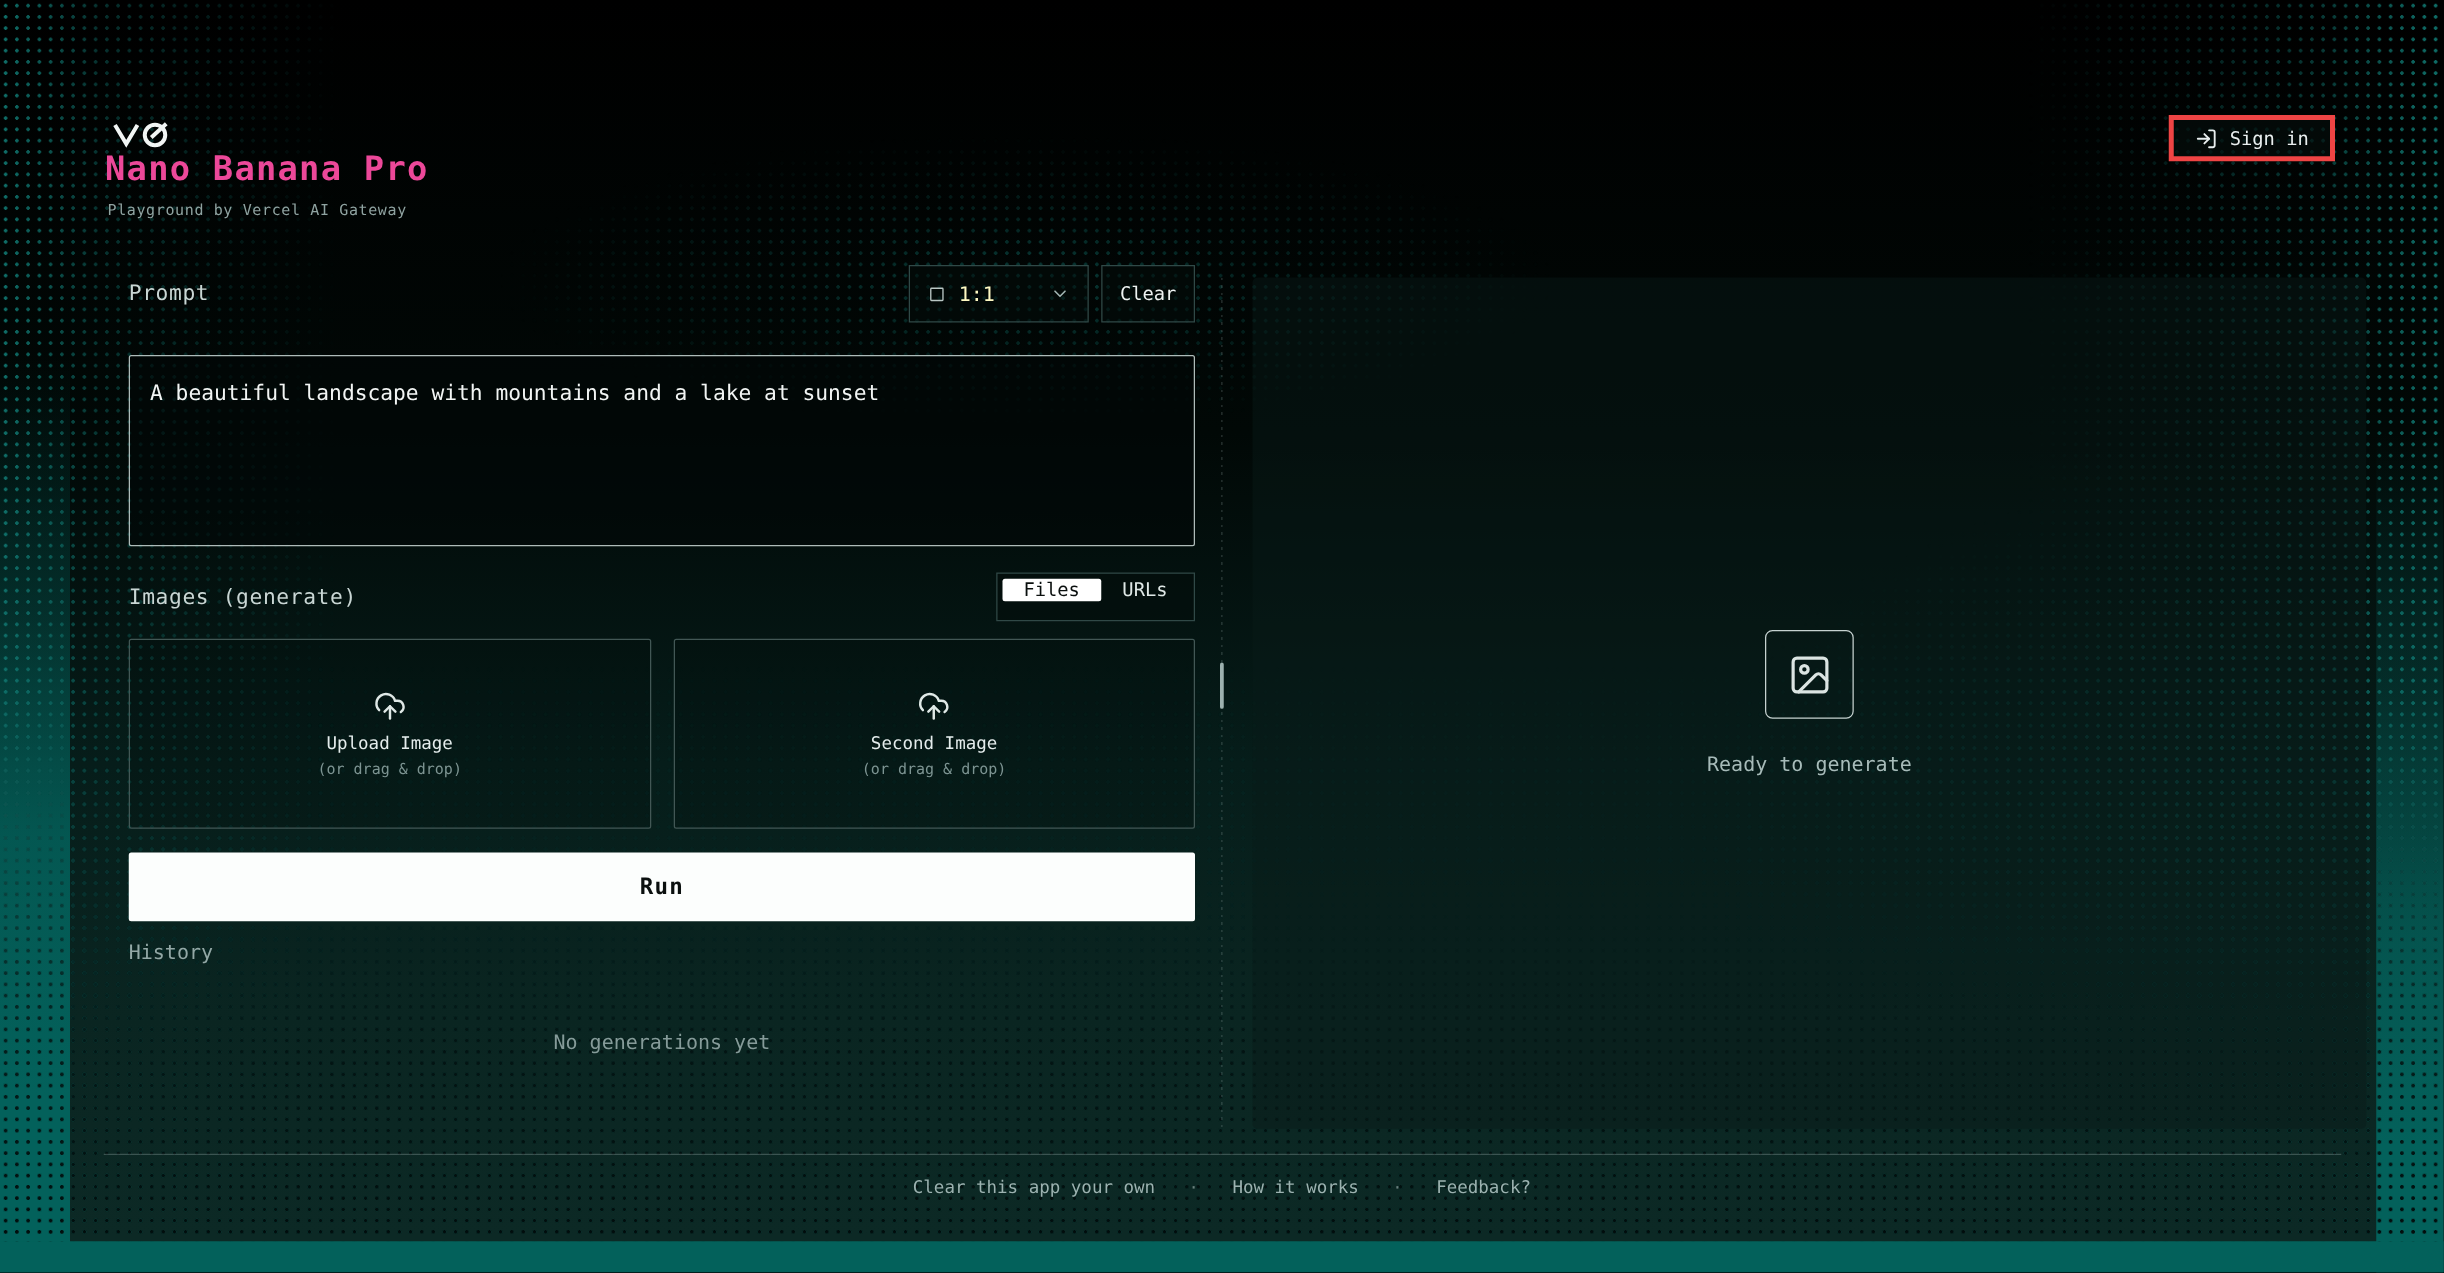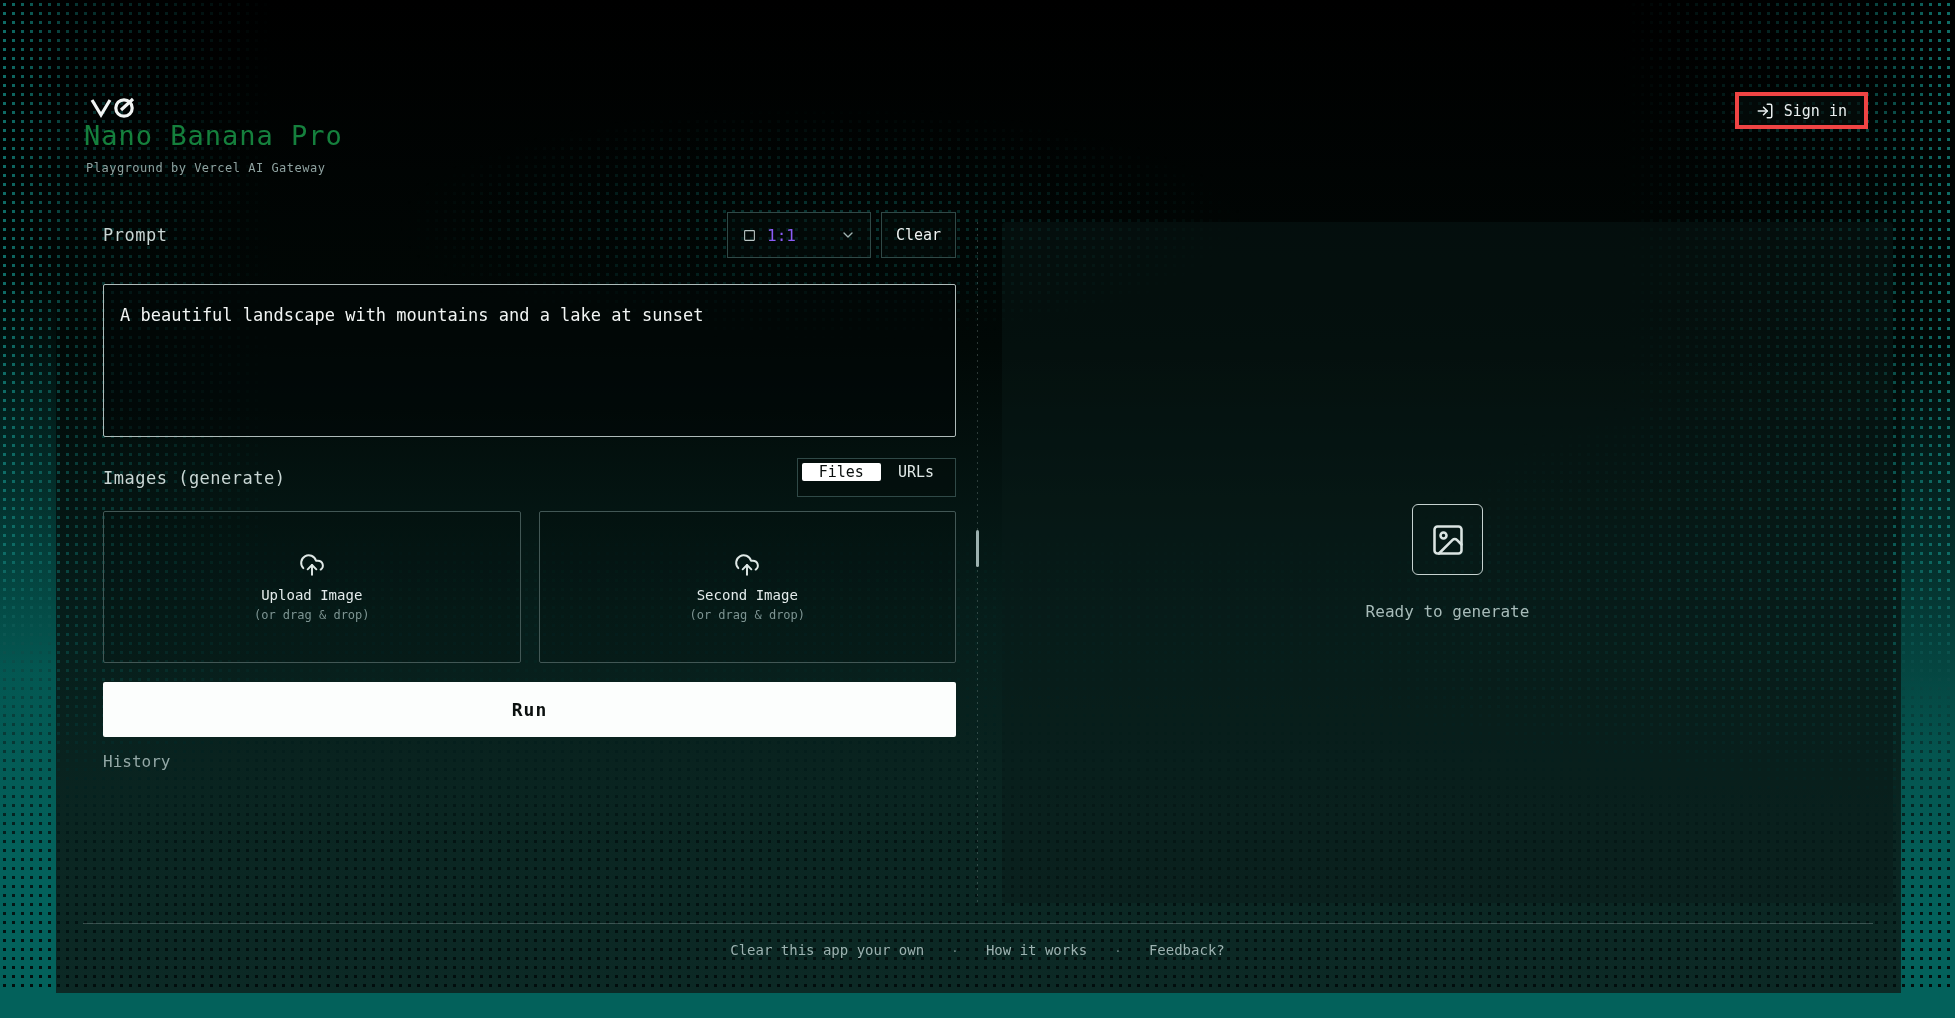--- a/index.html
+++ b/index.html
@@ -51,21 +51,21 @@
   .teal-col-right{
     left:auto;width:54px;right:0;
     background:linear-gradient(to bottom,transparent 34%,rgba(3,97,91,.3) 55%,rgba(3,97,91,.8) 74%,#03615b 90%);
   }
   .bottom-bar{top:auto;height:25px;bottom:0;background:#03615b;}
 
   
   .logo{position:absolute;left:90px;top:97px;}
   .page-title{
     position:absolute;left:84px;top:120px;
-    font-size:27px;font-weight:normal;color:#15803d;letter-spacing:1px;white-space:nowrap;
+    font-size:27px;font-weight:bold;color:#ec4899;letter-spacing:1px;white-space:nowrap;
   }
   .page-subtitle{
     position:absolute;left:86px;top:161px;
     font-size:12px;color:#8fa3a1;letter-spacing:.5px;white-space:nowrap;
   }
   .signin-btn{
     position:absolute;top:92px;right:87px;height:37px;
     display:flex;align-items:center;gap:10px;padding:0 17px;box-sizing:border-box;
     border:4px solid #ef4444;background:rgba(5,15,14,.6);color:#e8eeee;
     font-family:inherit;font-size:15px;cursor:pointer;white-space:nowrap;
@@ -76,21 +76,21 @@
   .prompt-row{
     position:absolute;left:0;top:0;width:100%;height:46px;
     display:flex;align-items:center;
   }
   .section-label{font-size:17px;color:#c9d6d4;letter-spacing:.5px;}
   .prompt-row .section-label{flex:1;}
   .aspect-btn{
     width:144px;height:46px;box-sizing:border-box;
     display:flex;align-items:center;gap:11px;padding:0 14px 0 15px;
     border:1px solid #304947;background:rgba(4,12,11,.55);
-    color:#8b5cf6;font-family:inherit;font-size:16px;cursor:pointer;
+    color:#fef9c3;font-family:inherit;font-size:16px;cursor:pointer;
   }
   .aspect-btn .chev{margin-left:auto;display:flex;}
   .clear-btn{
     width:75px;height:46px;margin-left:10px;box-sizing:border-box;
     border:1px solid #304947;background:rgba(4,12,11,.55);
     color:#eef3f2;font-family:inherit;font-size:15px;cursor:pointer;
   }
   .prompt-textarea{
     position:absolute;left:0;top:72px;width:100%;height:153px;box-sizing:border-box;
     background:rgba(2,8,7,.55);border:1px solid #aebbb9;border-radius:2px;
@@ -256,20 +256,21 @@
         </svg>
       </span>
       <span class="upload-title">Second Image</span>
       <span class="upload-hint">(or drag &amp; drop)</span>
     </div>
   </div>
 
   <button class="run-btn">Run</button>
 
   <div class="history-label">History</div>
+  <div class="history-empty">No generations yet</div>
 </div>
 
 <div class="pane-divider"></div>
 <div class="pane-handle"></div>
 
 <div class="result-panel">
   <div class="result-icon-box">
     <span>
       <svg width="36" height="36" viewBox="0 0 24 24" fill="none" stroke="#dbe4e2" stroke-width="1.7" stroke-linecap="round" stroke-linejoin="round">
         <rect x="3" y="3" width="18" height="18" rx="2" ry="2"></rect>

